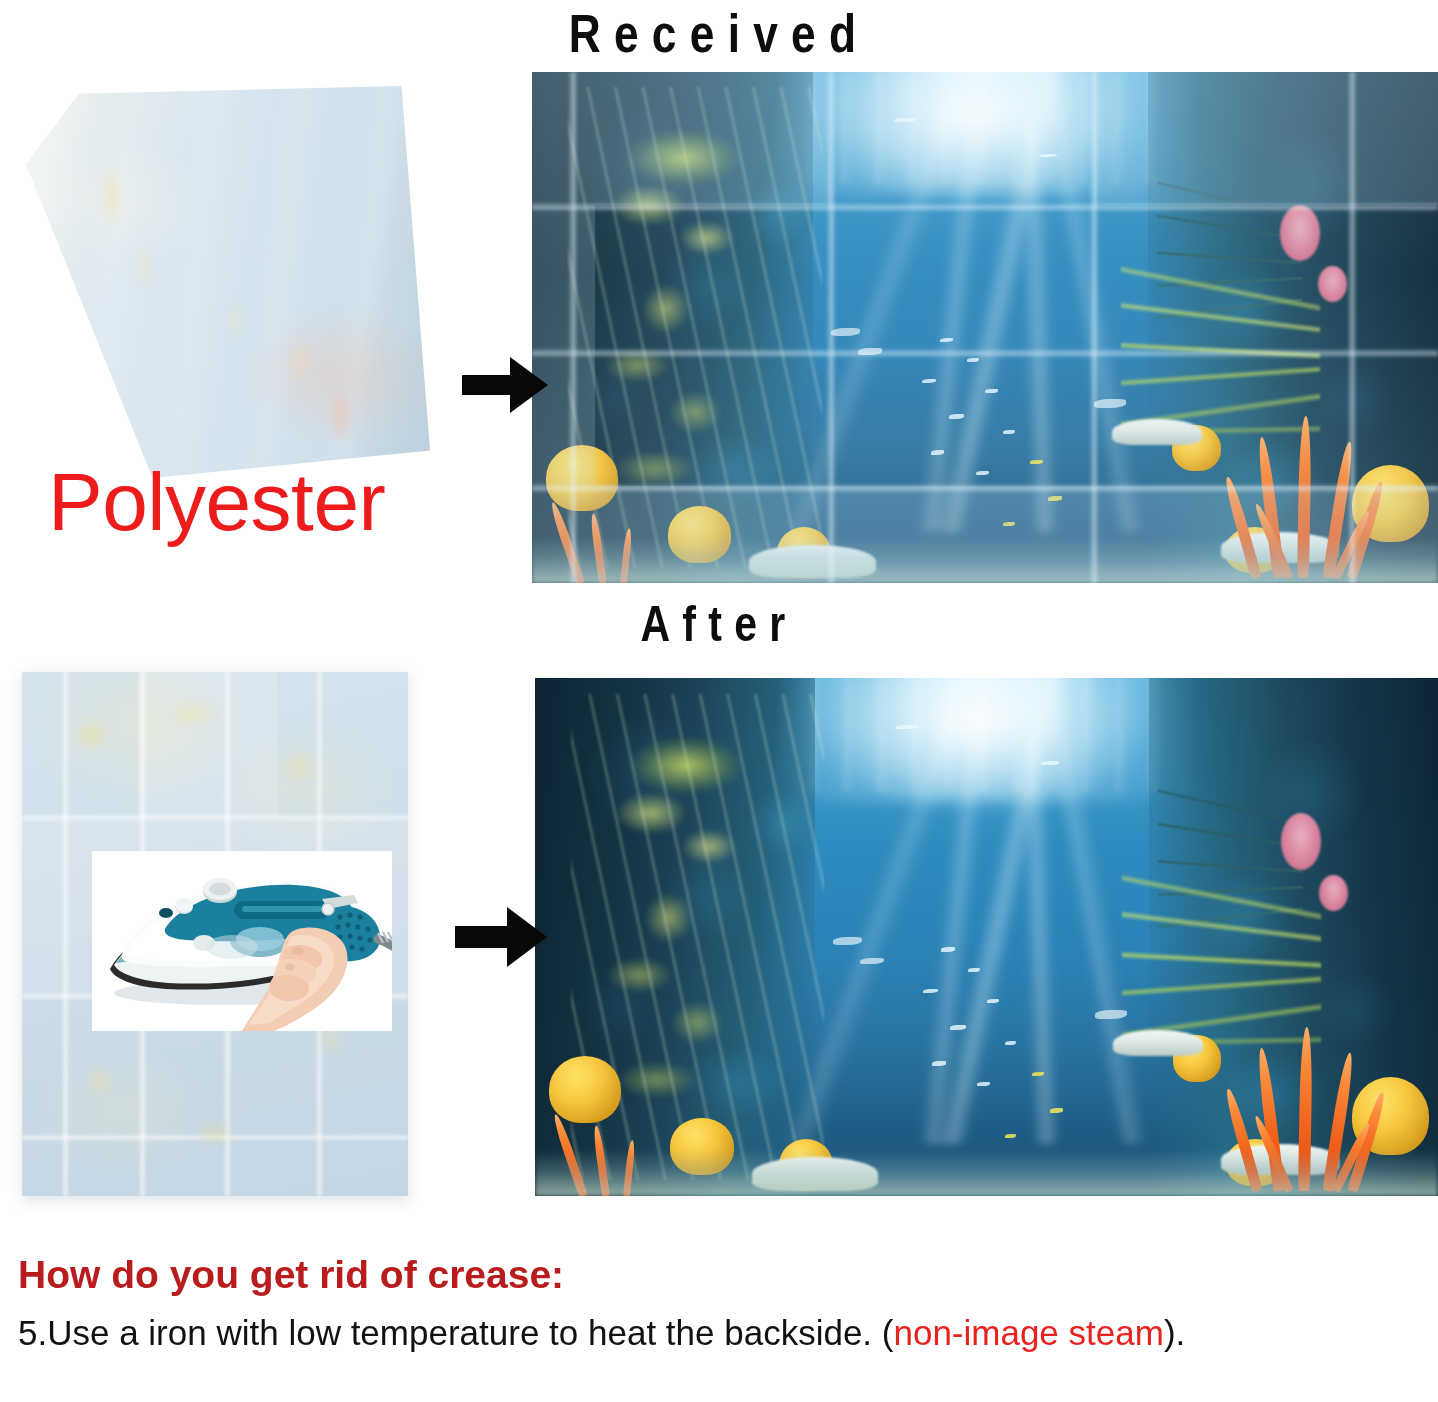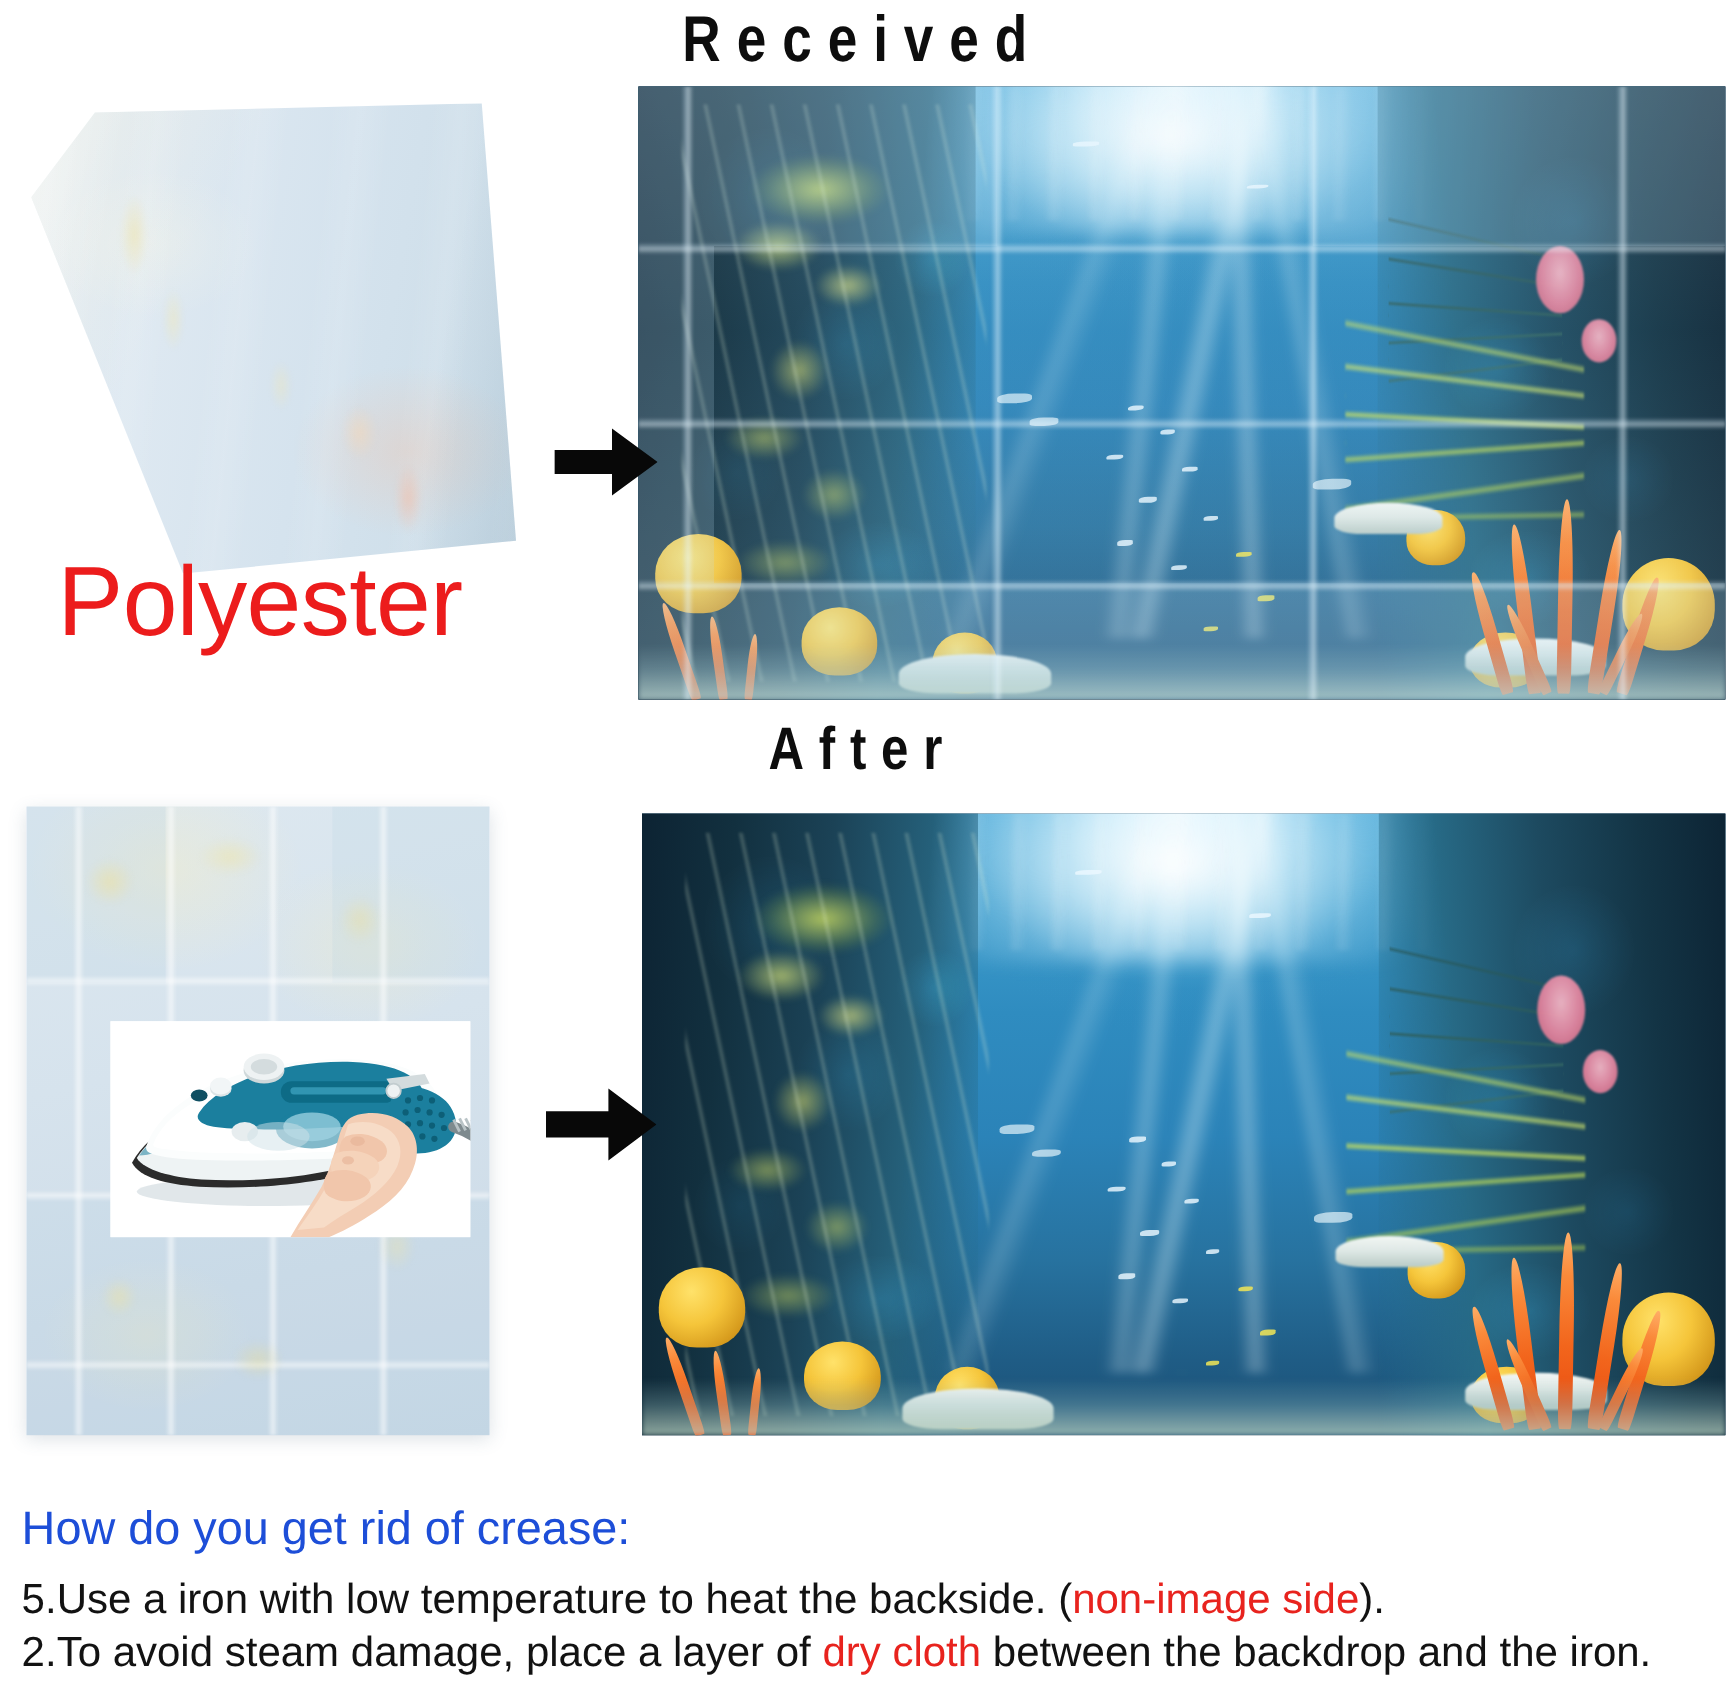--- a/index.html
+++ b/index.html
@@ -401,24 +401,24 @@
   
   #instructions {
     position: absolute;
     left: 18px;
     top: 1252px;
     width: 1412px;
     z-index: 8;
   }
   #instructions-title {
     font-family: "Liberation Sans Narrow", "Liberation Sans", sans-serif;
-    font-weight: normal;
+    font-weight: bold;
     font-size: 39px;
     line-height: 46px;
-    color: #1d4ed8;
+    color: #b91c1c;
     letter-spacing: 0px;
     margin-bottom: 13px;
   }
   .instruction-line {
     font-family: "Liberation Sans Narrow", "Liberation Sans", sans-serif;
     font-weight: normal;
     font-size: 35px;
     line-height: 44px;
     color: #121212;
     white-space: nowrap;
@@ -703,19 +703,16 @@
     <div class="fish" style="left:56%; top:16%; width:2.0%; height:0.7%;"></div>
 
     <div class="seabed"></div>
   </div>
 </div>
 
 <div id="instructions">
   <div id="instructions-title">How do you get rid of crease:</div>
 
   <div class="instruction-line">
-    <span>5.Use a iron with low temperature to heat the backside. (</span><span class="hl-red">non-image side</span><span>).</span>
+    <span>5.Use a iron with low temperature to heat the backside. (</span><span class="hl-red">non-image steam</span><span>).</span>
   </div>
 
-  <div class="instruction-line">
-    <span>2.To avoid steam damage, place a layer of </span><span class="hl-red">dry cloth</span><span> between the backdrop and the iron.</span>
-  </div>
 </div>
 
 </body></html>

